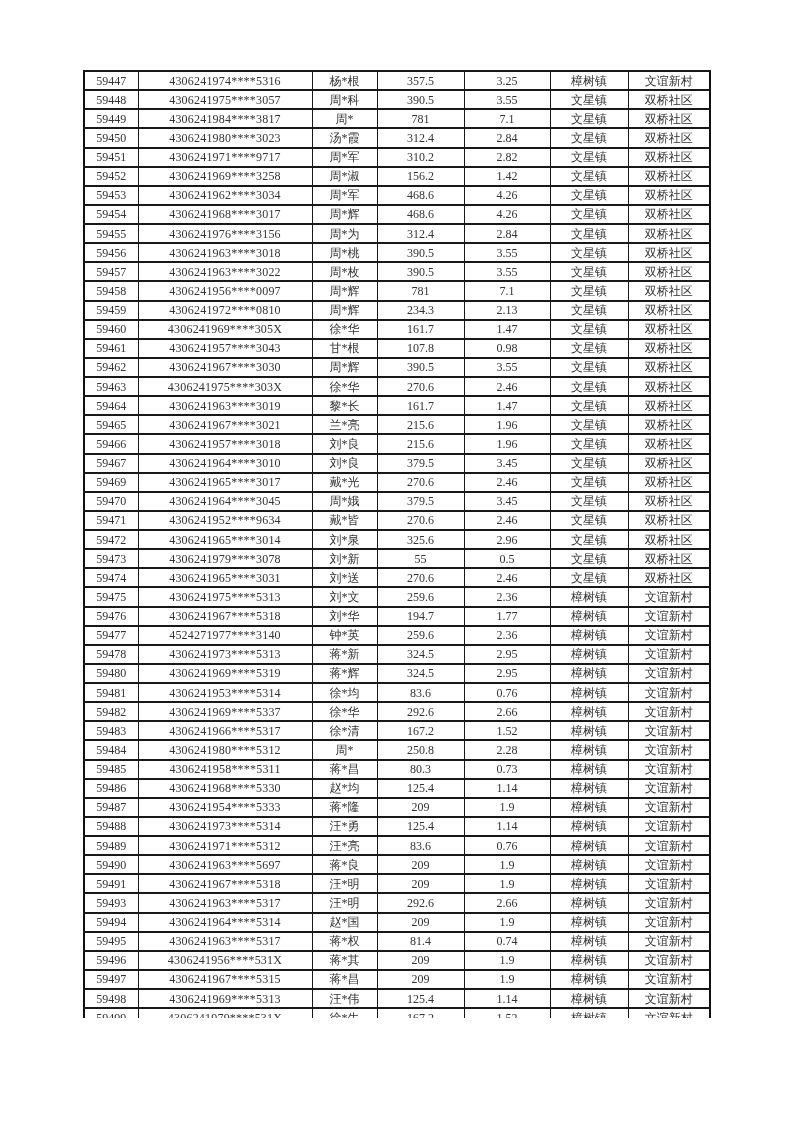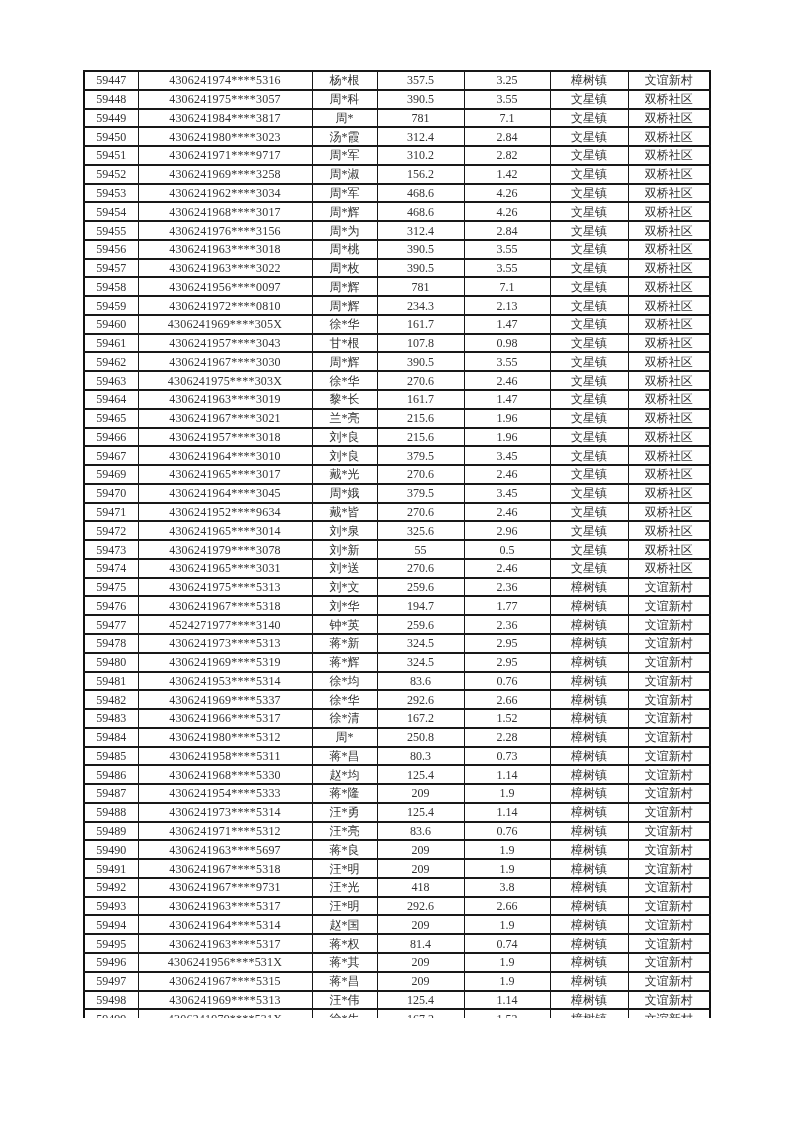--- a/index.html
+++ b/index.html
@@ -443,29 +443,20 @@
         <tr>
           <td class="c-serial">59491</td>
           <td class="c-id">4306241967****5318</td>
           <td class="c-name">汪*明</td>
           <td class="c-amount">209</td>
           <td class="c-rate">1.9</td>
           <td class="c-town">樟树镇</td>
           <td class="c-vill">文谊新村</td>
         </tr>
         <tr>
-          <td class="c-serial">59492</td>
-          <td class="c-id">4306241967****9731</td>
-          <td class="c-name">汪*光</td>
-          <td class="c-amount">418</td>
-          <td class="c-rate">3.8</td>
-          <td class="c-town">樟树镇</td>
-          <td class="c-vill">文谊新村</td>
-        </tr>
-        <tr>
           <td class="c-serial">59493</td>
           <td class="c-id">4306241963****5317</td>
           <td class="c-name">汪*明</td>
           <td class="c-amount">292.6</td>
           <td class="c-rate">2.66</td>
           <td class="c-town">樟树镇</td>
           <td class="c-vill">文谊新村</td>
         </tr>
         <tr>
           <td class="c-serial">59494</td>

